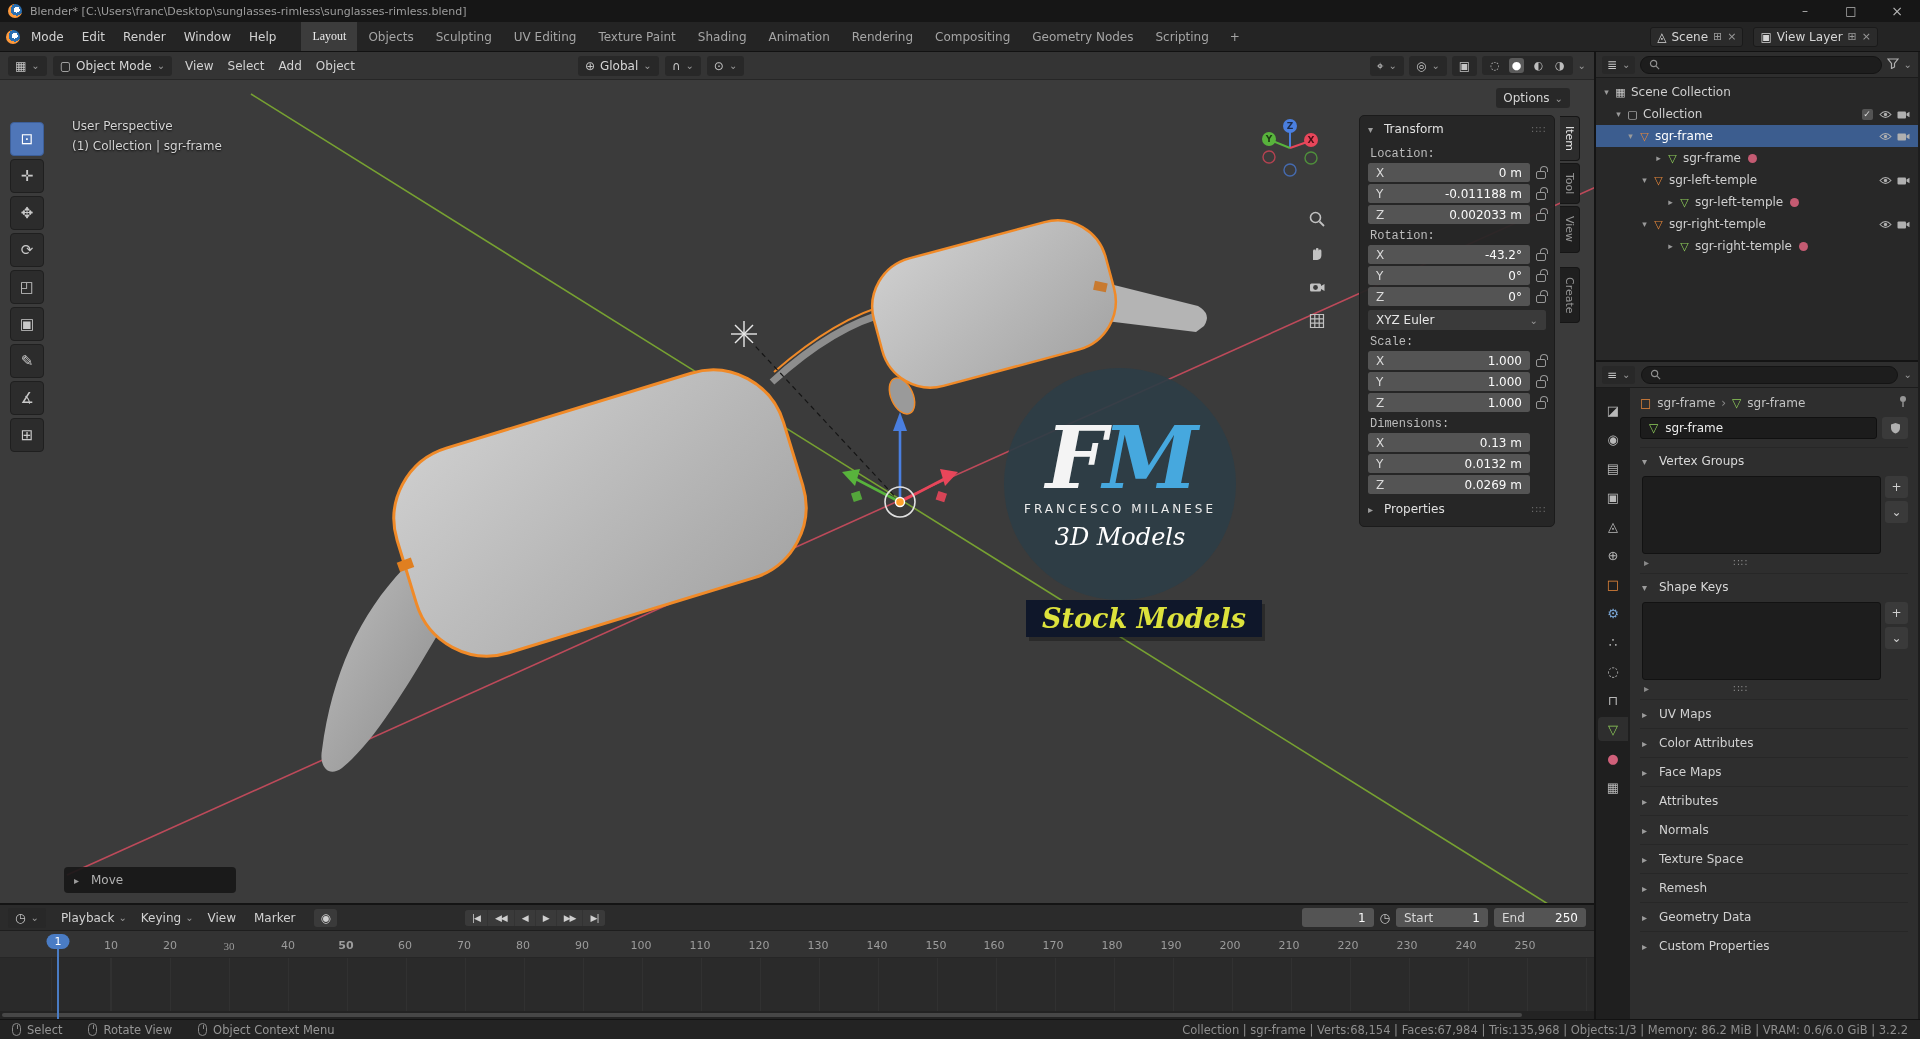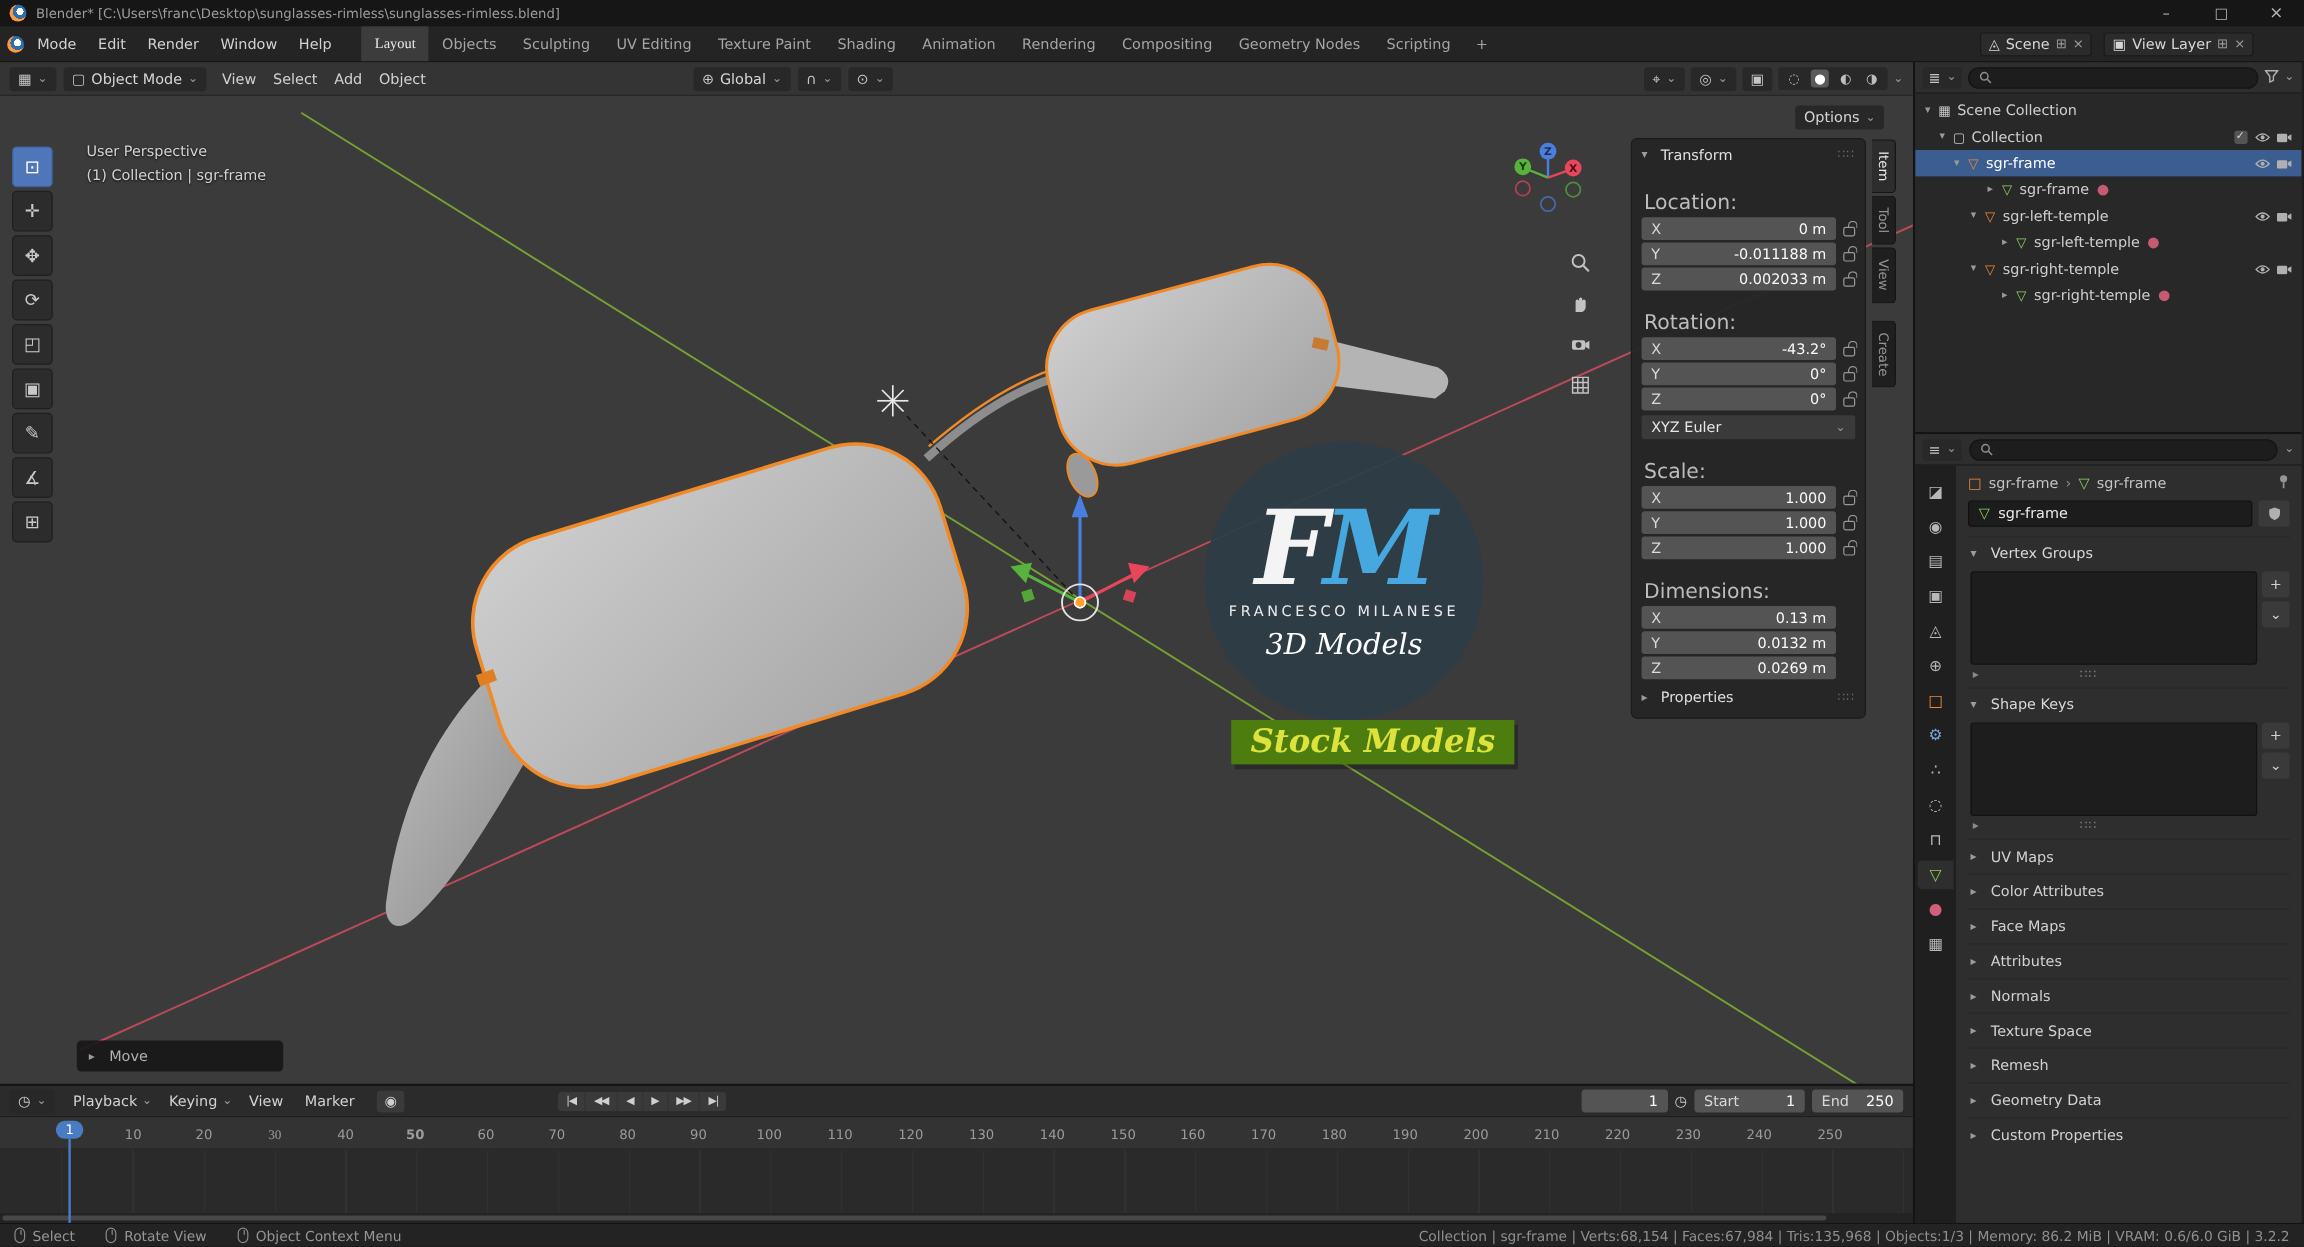--- a/index.html
+++ b/index.html
@@ -57,28 +57,28 @@
 
 .move-chip{position:absolute;left:64px;top:815px;width:172px;height:26px;background:rgba(24,24,24,.92);border-radius:4px;display:flex;align-items:center;gap:7px;padding:0 10px;color:#b2b2b2;z-index:4;}
 
 
 .fm-badge{position:absolute;left:1004px;top:316px;width:232px;height:232px;border-radius:50%;background:rgba(45,61,70,.93);display:flex;flex-direction:column;align-items:center;justify-content:center;z-index:3;}
 .fm-letters{font-family:"DejaVu Serif","Liberation Serif",serif;font-style:italic;font-weight:700;font-size:86px;line-height:80px;letter-spacing:-4px;}
 .fm-f{color:#f4f4f4;}
 .fm-m{color:#46a8de;}
 .fm-name{margin-top:4px;font-size:12px;letter-spacing:3px;color:#ececec;white-space:nowrap;}
 .fm-sub{margin-top:7px;font-family:"DejaVu Serif","Liberation Serif",serif;font-style:italic;font-size:24px;color:#fff;}
-.stock-chip{position:absolute;left:1026px;top:548px;padding:3px 16px;background:#4d7c0f;color:#dde23c;font-family:"DejaVu Serif","Liberation Serif",serif;font-style:italic;font-weight:700;font-size:27px;box-shadow:3px 4px 0 rgba(0,0,0,.28);z-index:3;}
+.stock-chip{position:absolute;left:1026px;top:548px;padding:3px 16px;background:#0f172a;color:#dde23c;font-family:"DejaVu Serif","Liberation Serif",serif;font-style:italic;font-weight:700;font-size:27px;box-shadow:3px 4px 0 rgba(0,0,0,.28);z-index:3;}
 
 
 .n-panel{position:absolute;left:1359px;top:63px;width:196px;background:rgba(37,37,37,.95);border:1px solid #1b1b1b;border-radius:5px;padding-bottom:4px;z-index:4;}
 .panel-h{display:flex;align-items:center;gap:6px;padding:6px 8px;color:#e0e0e0;}
 .panel-h .grip{margin-left:auto;color:#6e6e6e;font-size:10px;letter-spacing:1px;}
 .exp{color:#9c9c9c;font-size:10px;width:10px;}
-.plabel{color:#bcbcbc;font-size:17px;margin:17px 10px 2px;}
+.plabel{color:#bcbcbc;font-size:12px;margin:5px 10px 2px;font-family:Liberation Mono, monospace;}
 .trow{display:flex;align-items:center;gap:6px;margin:2px 8px;}
 .tfield{flex:1;display:flex;justify-content:space-between;align-items:center;background:#545454;border-radius:2.5px;padding:2.5px 8px;}
 .tfield .axis{color:#dadada;}
 .tfield .tval{color:#fafafa;}
 .lock{position:relative;width:10px;height:8px;border:1px solid #989898;border-radius:2px;flex:0 0 auto;margin-top:4px;}
 .lock::before{content:"";position:absolute;width:6px;height:5px;border:1px solid #989898;border-bottom:none;border-radius:4px 4px 0 0;top:-6px;left:3px;}
 .lock.nolock{visibility:hidden;}
 .rot-mode{display:flex;align-items:center;justify-content:space-between;background:#3a3a3a;border-radius:2.5px;margin:4px 8px;padding:3px 8px;color:#e6e6e6;}
 .side-tabs{position:absolute;left:1560px;top:64px;display:flex;flex-direction:column;gap:2px;z-index:4;}
 .side-tab{writing-mode:vertical-rl;padding:9px 3px;background:#1f1f1f;border:1px solid #161616;border-left:none;border-radius:0 4px 4px 0;color:#959595;font-size:11px;}
@@ -600,21 +600,21 @@
             </div>
           <div class="tl-fields">
             <span class="tl-field" style="width:72px">
               <span class="fv">1</span>
             </span>
             <span class="icon-g">◷</span>
             <span class="tl-field" style="width:92px">
               <span class="fl">Start</span>
               <span class="fv">1</span>
             </span>
-            <span class="tl-field" style="width:76px">
+            <span class="tl-field" style="width:92px">
               <span class="fl">End</span>
               <span class="fv">250</span>
             </span>
           </div>
         </div>
         <div class="tl-body">
           <div class="tl-ruler">
 
           <span class="tick-num" style="left: 111px;">10</span>
               <span class="tick-num" style="left: 170px;">20</span>

